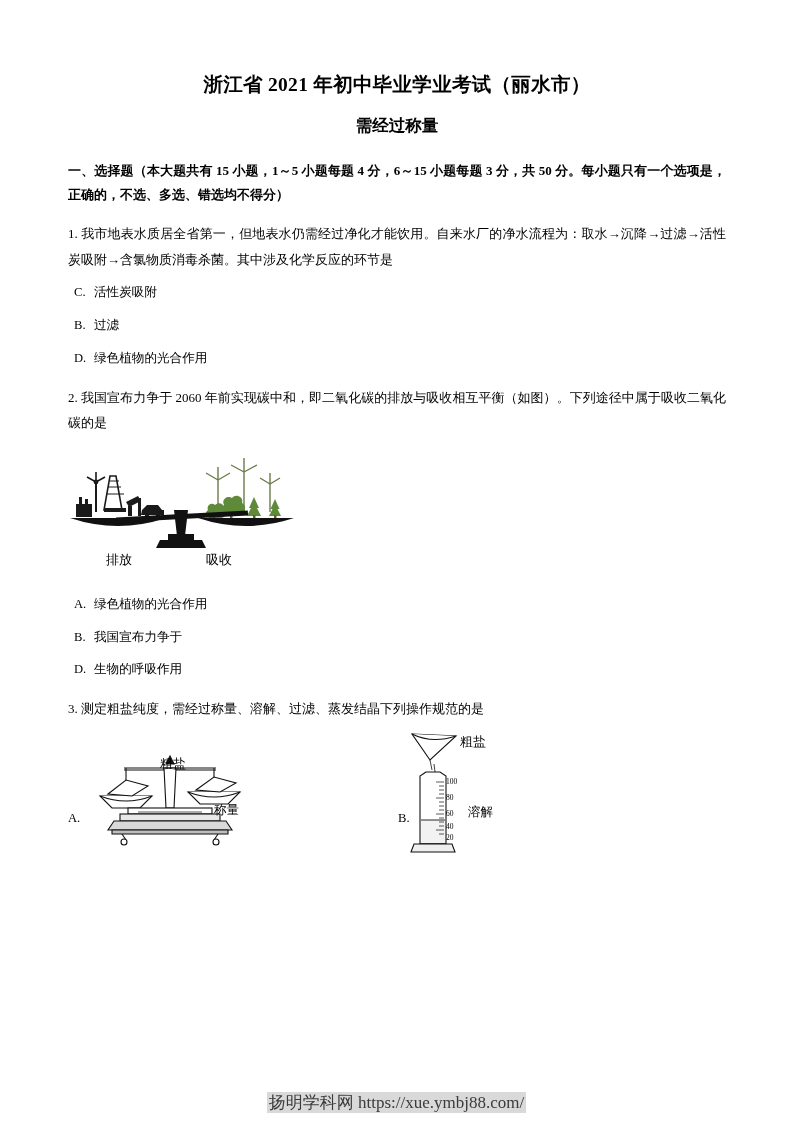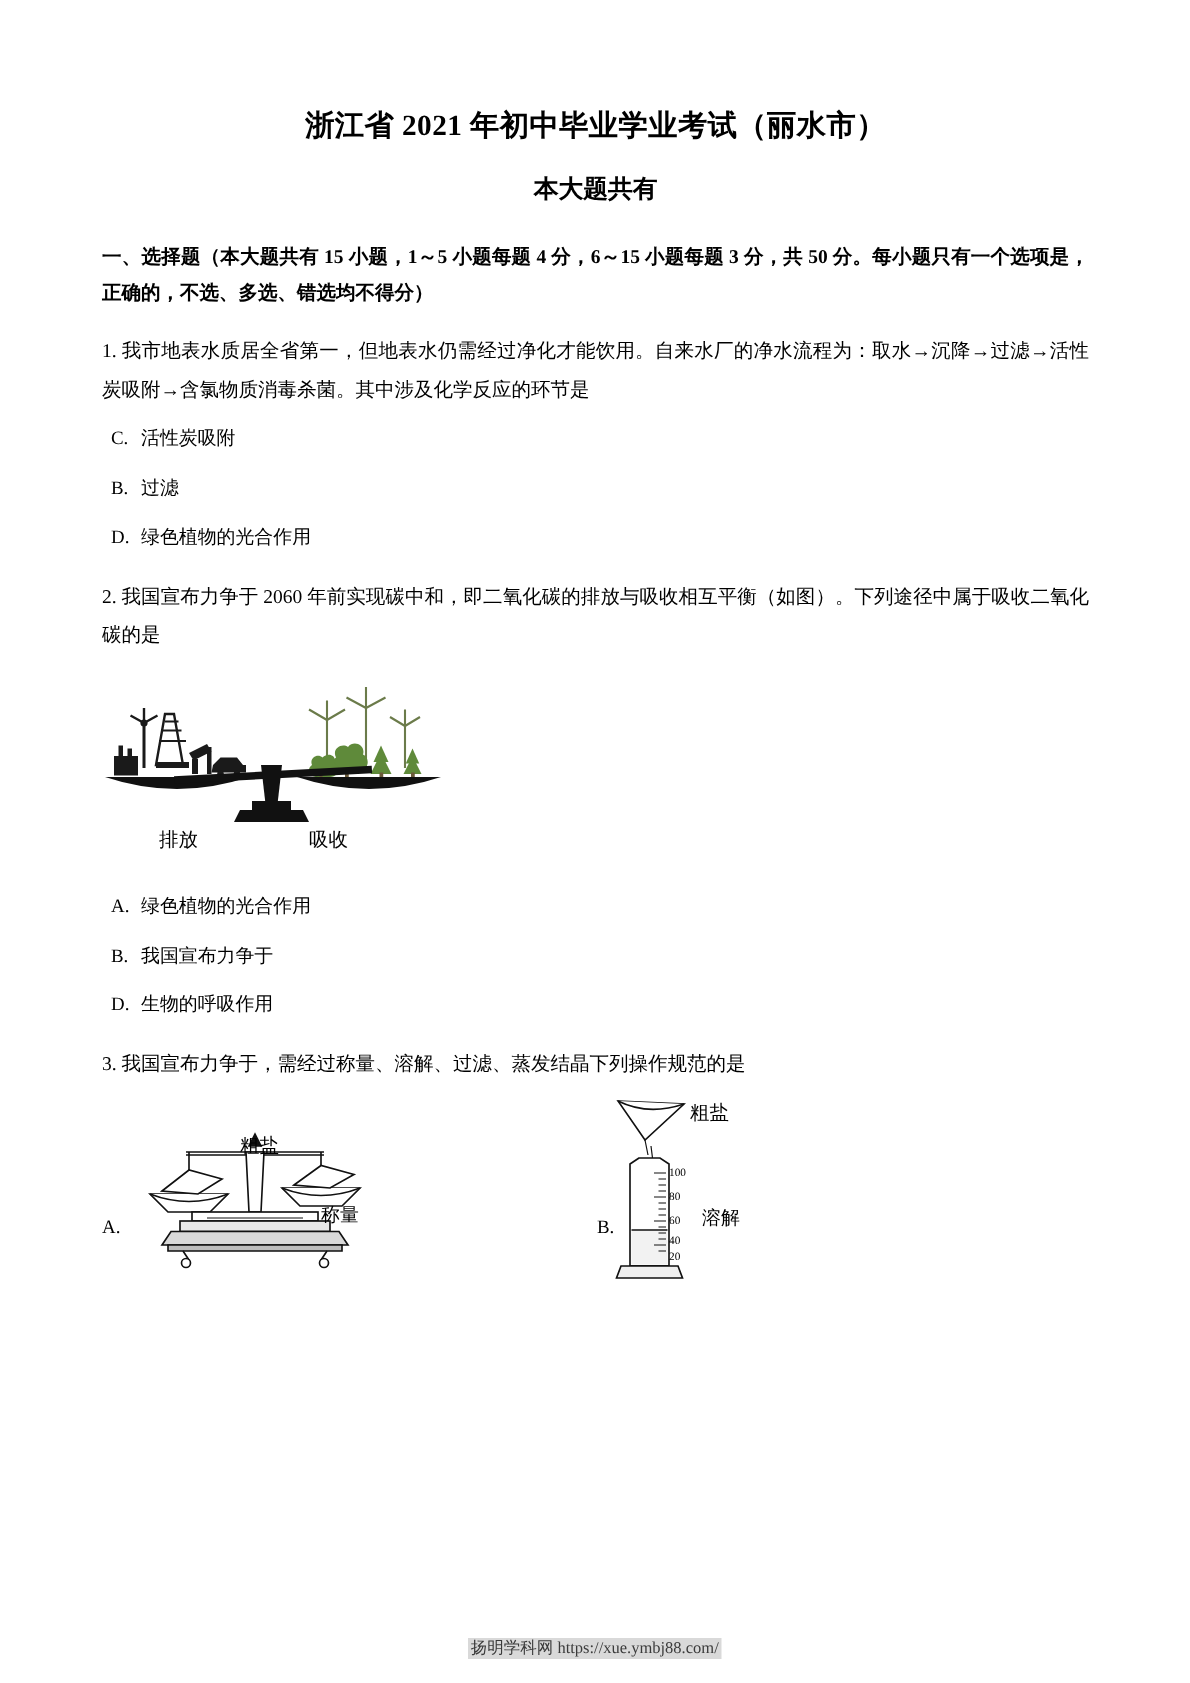--- a/index.html
+++ b/index.html
@@ -70,21 +70,21 @@
   .figure-wrap {
     position: relative;
     margin-top: 10px;
   }
   .footer {
     position: absolute;
     left: 0;
     top: 1075px;
     width: 793px;
     text-align: center;
-    font-size: 11px;
+    font-size: 17px;
     color: #3b3b3b;
   }
   .footer .hl {
     background: #d9d9d9;
     padding: 1px 2px;
   }
   svg { display: block; }
   .q2fig {
     margin-top: 6px;
     margin-left: 0px;
@@ -93,21 +93,21 @@
     margin-top: 2px;
   }
 </style>
 </head>
 <body>
 
 <div class="page">
   <div class="content">
 
     <h1 class="doc-title">浙江省 2021 年初中毕业学业考试（丽水市）</h1>
-    <h2 class="doc-subtitle">本大题共有</h2>
+    <h2 class="doc-subtitle">需经过称量</h2>
 
     <div class="section-head">一、选择题（本大题共有 15 小题，1～5 小题每题 4 分，6～15 小题每题 3 分，共 50 分。每小题只有一个选项是，正确的，不选、多选、错选均不得分）</div>
 
     <div class="question">
       <span>1.</span>
       <span>我市地表水质居全省第一，但地表水仍需经过净化才能饮用。自来水厂的净水流程为：取水→沉降→过滤→活性炭吸附→含氯物质消毒杀菌。其中涉及化学反应的环节是</span>
     </div>
     <div class="opt">
       <span class="lab">C.</span><span>活性炭吸附</span>
     </div>
@@ -199,21 +199,21 @@
     </div>
     <div class="opt">
       <span class="lab">B.</span><span>我国宣布力争于</span>
     </div>
     <div class="opt">
       <span class="lab">D.</span><span>生物的呼吸作用</span>
     </div>
 
     <div class="question">
       <span>3.</span>
-      <span>我国宣布力争于，需经过称量、溶解、过滤、蒸发结晶下列操作规范的是</span>
+      <span>测定粗盐纯度，需经过称量、溶解、过滤、蒸发结晶下列操作规范的是</span>
     </div>
 
     <div class="figure-wrap q3fig">
       <svg width="660" height="175" viewBox="0 0 660 175">
 
         <text x="0" y="98" font-family="Liberation Serif, serif" font-size="12.6" fill="#000">A.</text>
 
         <g stroke="#111" stroke-width="1.1" fill="none">
 
           <path d="M32 72 l52 0 l-12 12 l-28 0 z" fill="#fff"></path>

